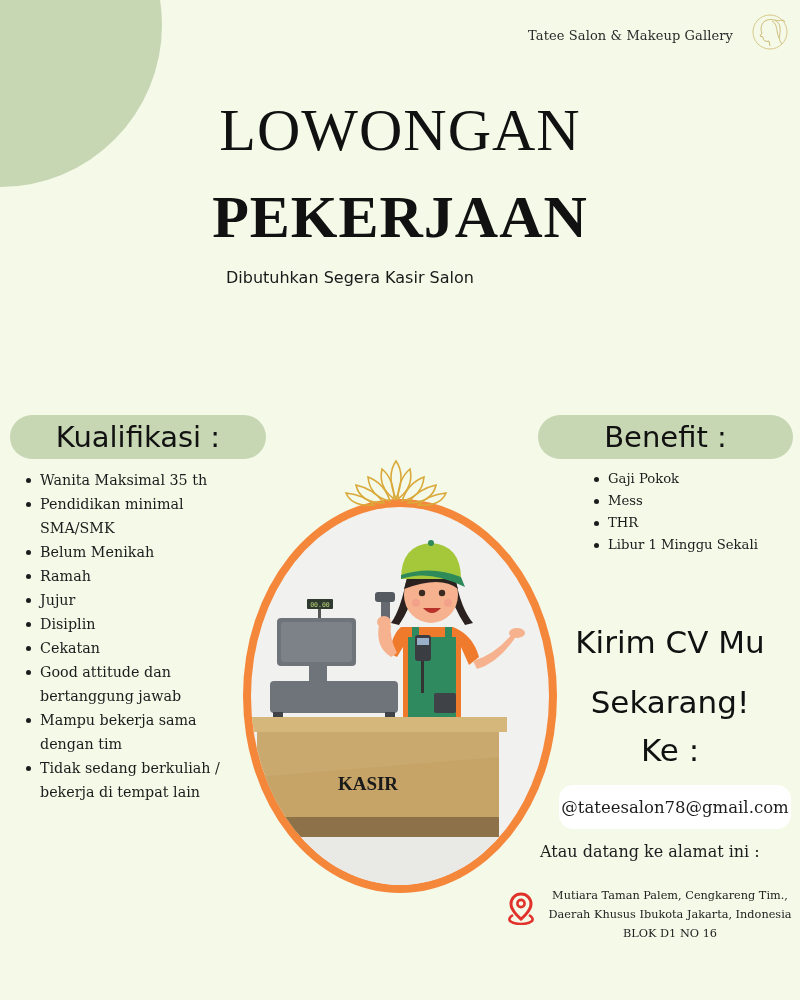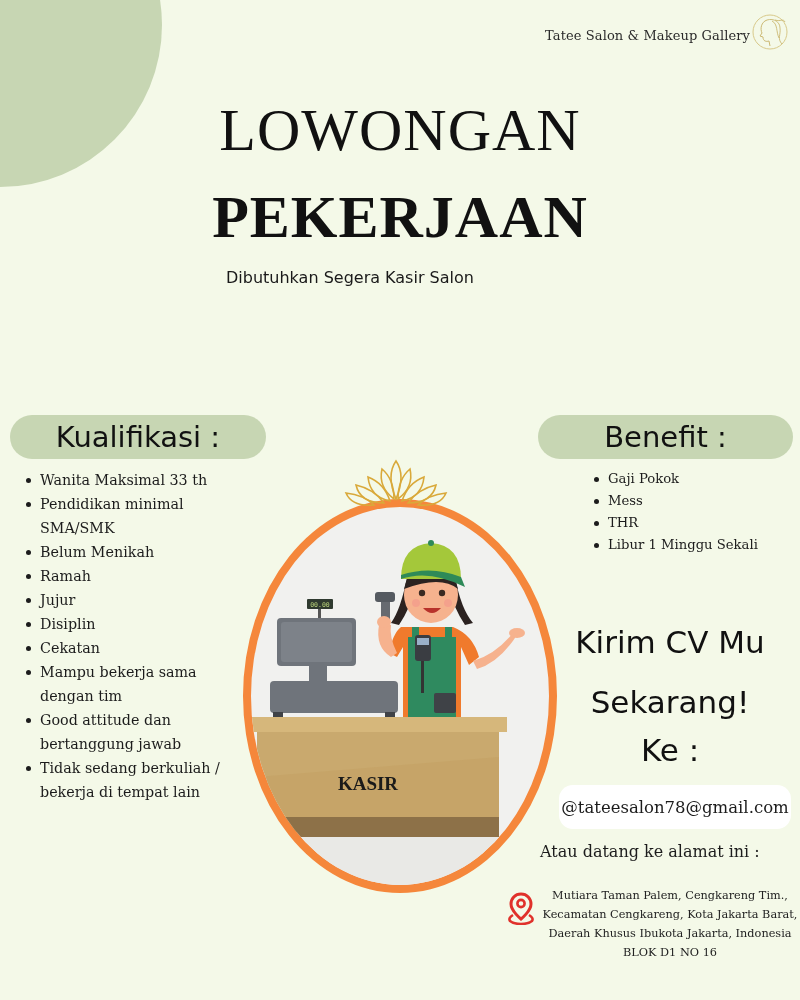--- a/index.html
+++ b/index.html
@@ -10,21 +10,21 @@
     font-family: "Liberation Sans", "DejaVu Sans", sans-serif;
     color: #1a1a1a;
   }
   .corner-blob {
     position: absolute; left: -162px; top: -137px;
     width: 324px; height: 324px; border-radius: 50%;
     background: #c7d6b3;
   }
   .brand {
     position: absolute; top: 18px; right: 10px;
-    display: flex; align-items: center; gap: 0;
+    display: flex; align-items: center; gap: 17px;
   }
   .brand-name {
     font-family: "DejaVu Serif", "Liberation Serif", serif;
     font-size: 13px; color: #2a2a2a; letter-spacing: 0.1px;
   }
   .brand-logo { width: 40px; height: 40px; margin-top: -6px; }
 
   .title {
     position: absolute; left: 0; width: 800px; text-align: center;
     font-family: "Liberation Serif", "DejaVu Serif", serif;
@@ -100,29 +100,29 @@
     <path d="M17 8 C24 6 30 10 30 16 C31 22 27 27 32 32 M22 9 C28 12 26 20 29 26 M25 8 C31 10 33 6 35 10" fill="none" stroke="#cbb872" stroke-width="0.9"></path>
   </svg>
 </div>
 
 <div class="title l1">LOWONGAN</div>
 <div class="title l2">PEKERJAAN</div>
 <div class="subtitle">Dibutuhkan Segera Kasir Salon</div>
 
 <div class="pill kual">Kualifikasi :</div>
 <ul class="list kual-list">
-  <li>Wanita Maksimal 33 th</li>
+  <li>Wanita Maksimal 35 th</li>
   <li>Pendidikan minimal SMA/SMK</li>
   <li>Belum Menikah</li>
   <li>Ramah</li>
   <li>Jujur</li>
   <li>Disiplin</li>
   <li>Cekatan</li>
+  <li>Good attitude dan bertanggung jawab</li>
   <li>Mampu bekerja sama dengan tim</li>
-  <li>Good attitude dan bertanggung jawab</li>
   <li>Tidak sedang berkuliah / bekerja di tempat lain</li>
 </ul>
 
 <div class="pill ben">Benefit :</div>
 <ul class="list ben-list">
   <li>Gaji Pokok</li>
   <li>Mess</li>
   <li>THR</li>
   <li>Libur 1 Minggu Sekali</li>
 </ul>
@@ -204,16 +204,15 @@
 <div class="visit">Atau datang ke alamat ini :</div>
 
 <svg class="pin" viewBox="0 0 28 34">
   <path d="M14 3 C8 3 4 7.5 4 13 C4 20 14 28 14 28 C14 28 24 20 24 13 C24 7.5 20 3 14 3 Z" fill="none" stroke="#e0312b" stroke-width="3"></path>
   <circle cx="14" cy="12.5" r="3.6" fill="none" stroke="#e0312b" stroke-width="2.6"></circle>
   <path d="M6 24 Q1 27 3 30 Q7 33 14 33 Q21 33 25 30 Q27 27 22 24" fill="none" stroke="#e0312b" stroke-width="2.6"></path>
 </svg>
 
 <div class="address">
   <div>Mutiara Taman Palem, Cengkareng Tim.,</div>
-  <div>Kecamatan Cengkareng, Kota Jakarta Barat,</div>
   <div>Daerah Khusus Ibukota Jakarta, Indonesia</div>
   <div>BLOK D1 NO 16</div>
 </div>
 
 </body></html>

